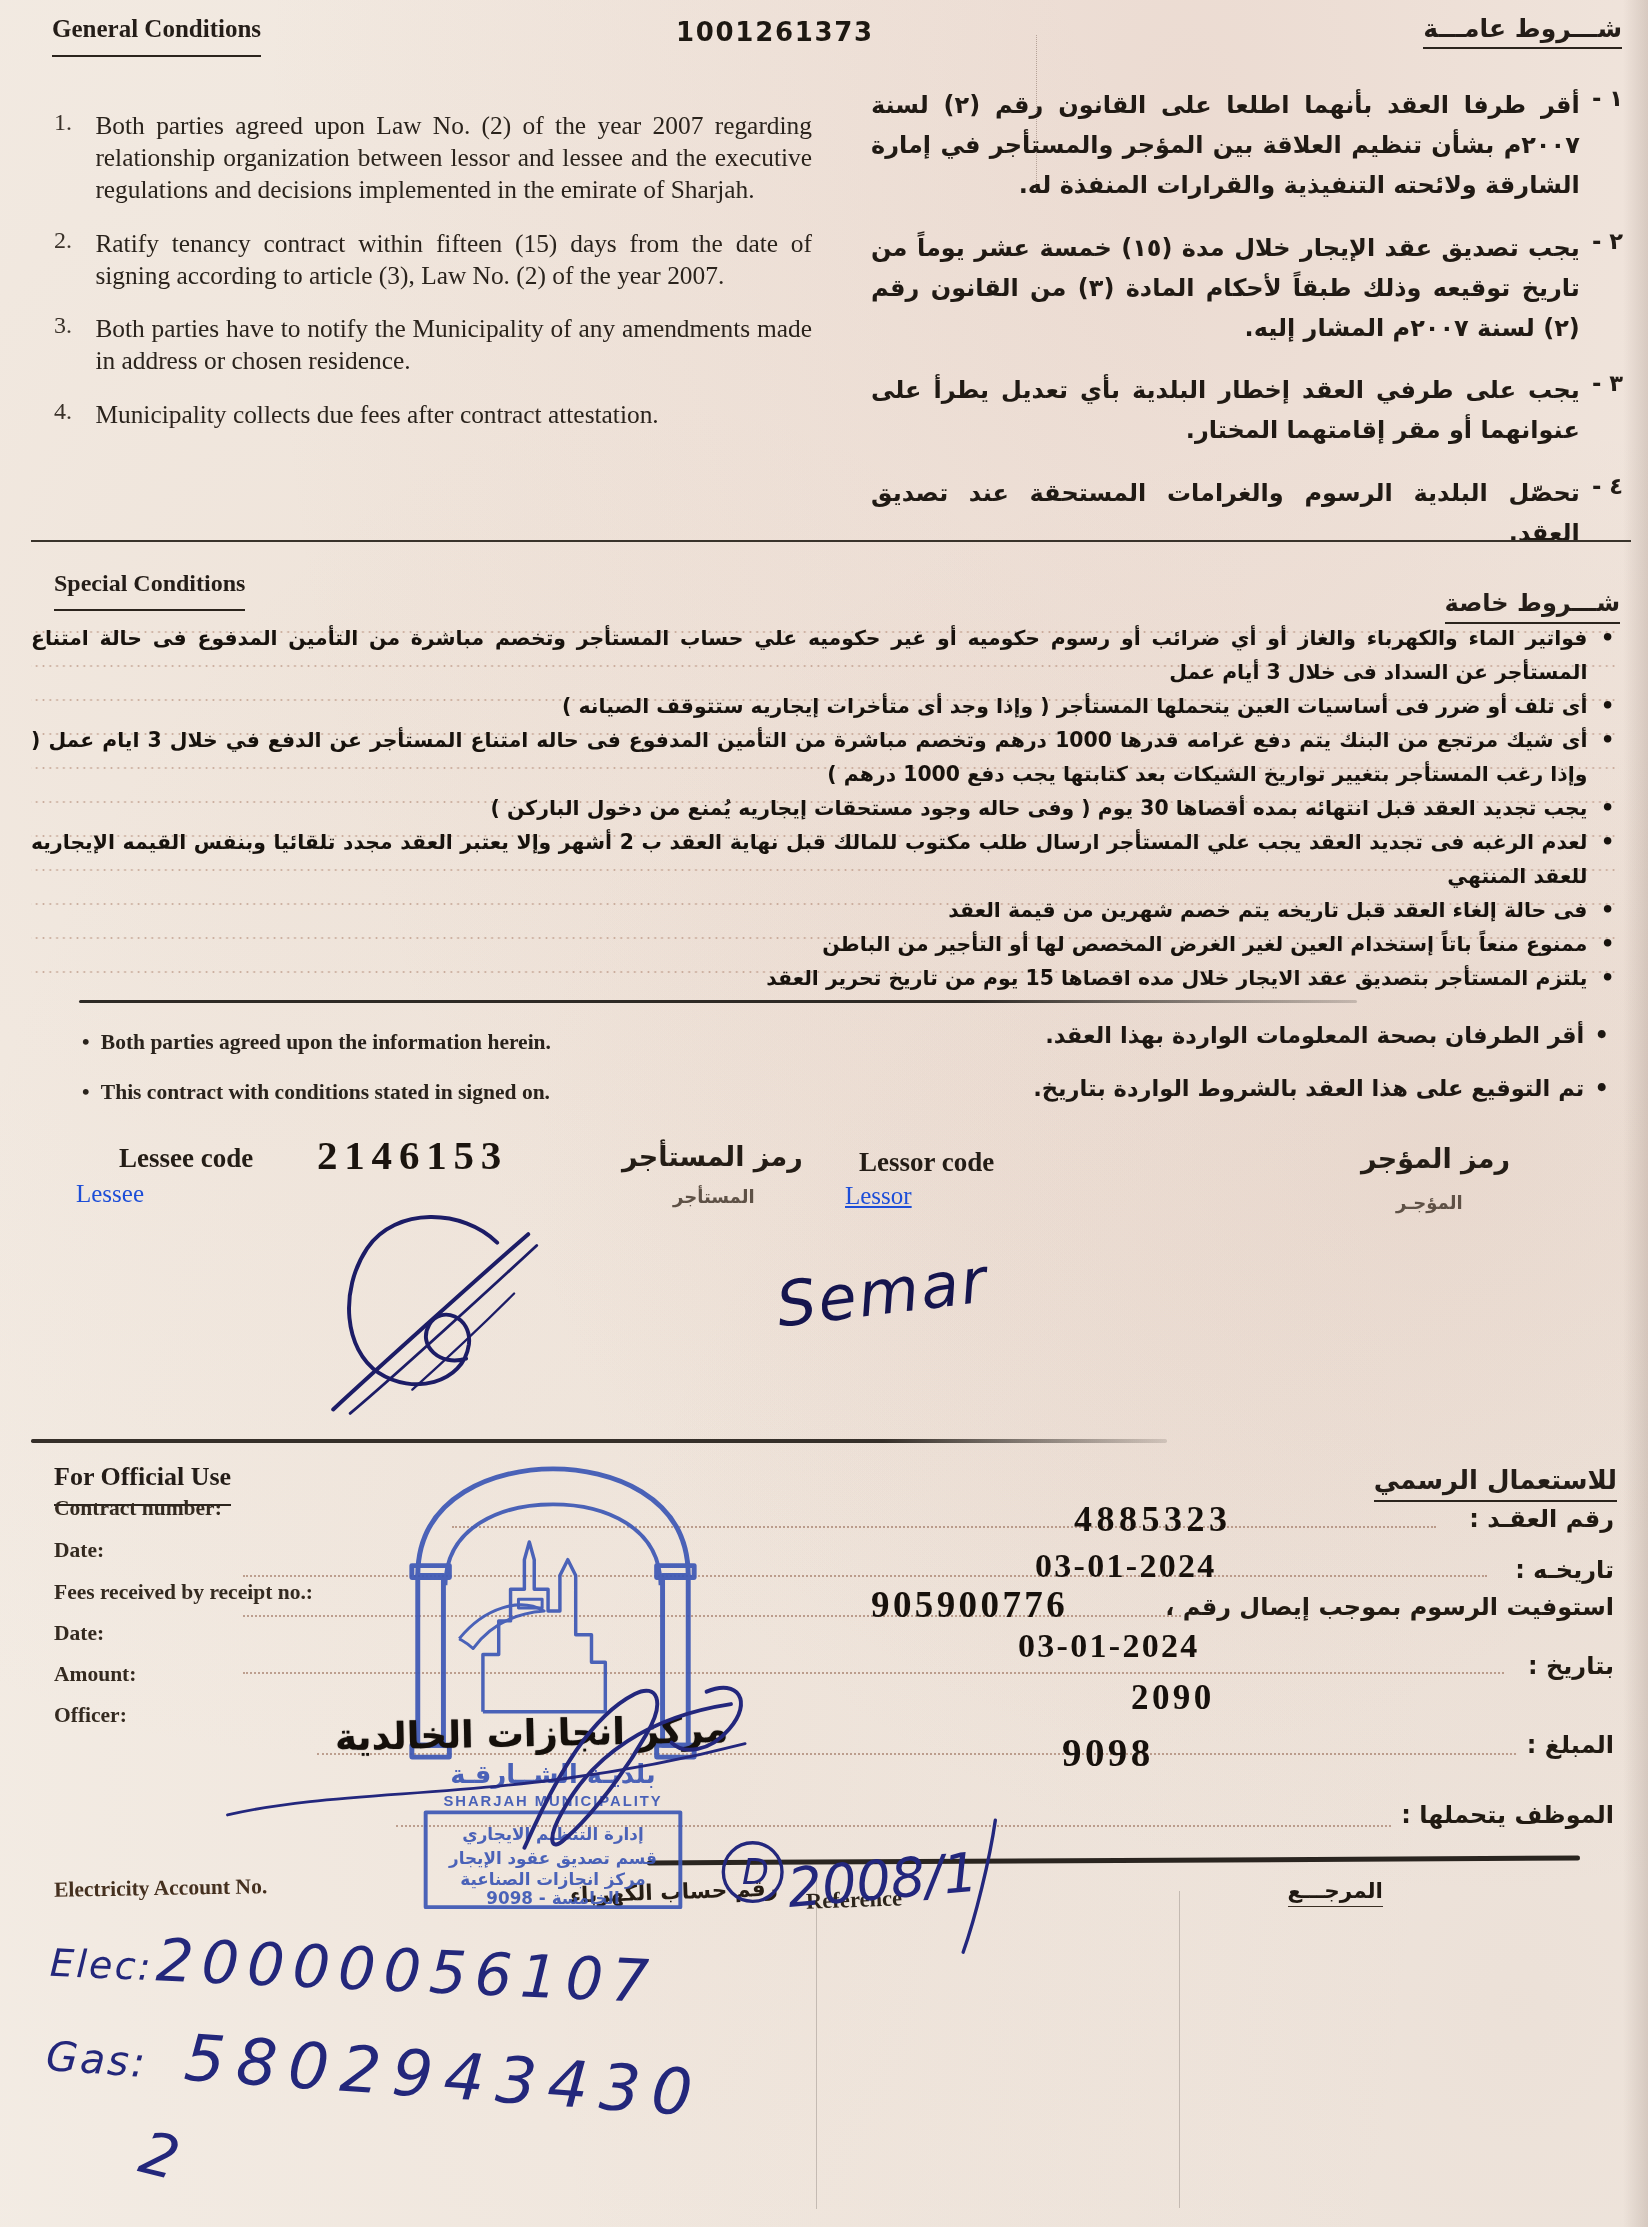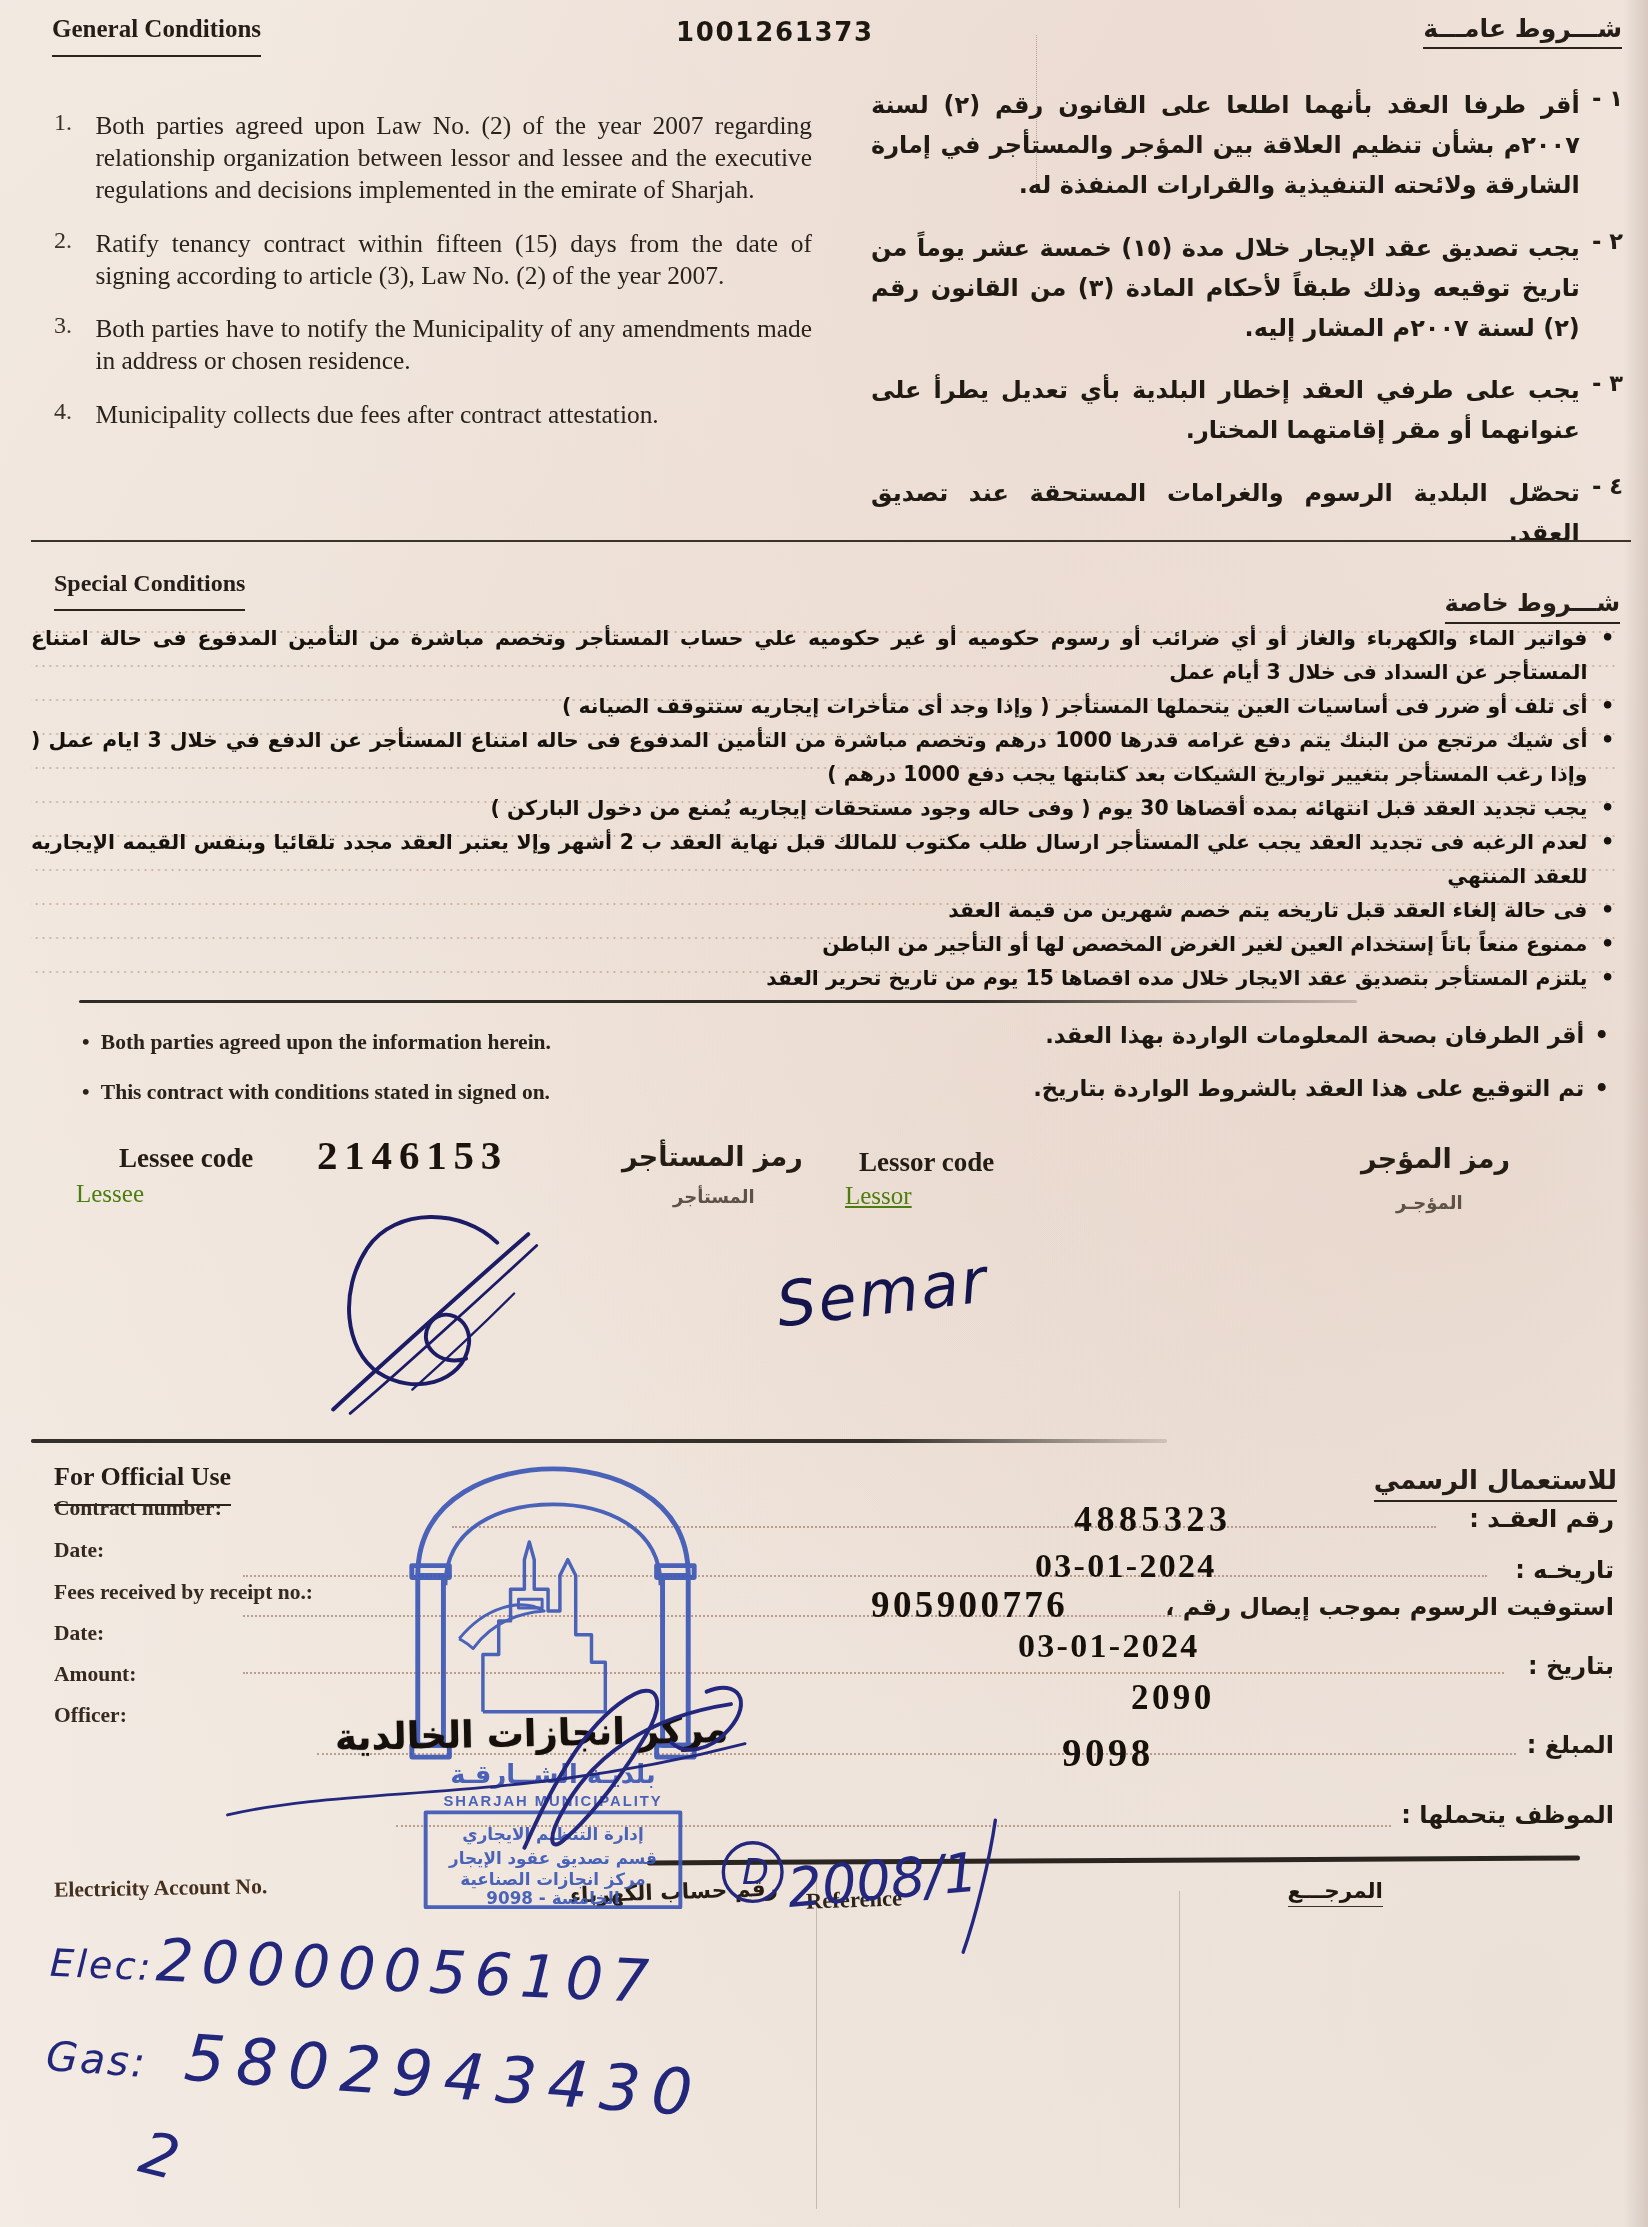--- a/index.html
+++ b/index.html
@@ -72,21 +72,21 @@
 
   
   .agree-en{left:82px;top:1030px;width:791px;}
   .agree-en .row{display:flex;gap:11.3px;margin-bottom:25px;font-weight:700;font-size:21.5px;color:#2a231c;}
   .agree-ar{right:40px;top:1022px;width:712px;}
   .agree-ar .row{display:flex;gap:10.2px;margin-bottom:27px;font-weight:700;font-size:22.6px;color:#1d1712;}
 
   
   .code-label{font-weight:700;font-size:27px;color:#241d16;}
   .code-value{font-weight:700;font-size:41px;letter-spacing:6.8px;color:#1b140e;}
-  .sub-label{font-size:25px;color:#4d7c0f;}
+  .sub-label{font-size:25px;color:#1d4ed8;}
   .sub-label-ar{font-weight:700;font-size:18px;color:#5e5146;}
 
   
   .ou-label-en{font-weight:700;font-size:21.5px;color:#342a20;}
   .ou-label-ar{font-weight:700;font-size:24px;color:#211a12;}
   .ou-value{font-weight:700;font-family:"Liberation Serif",serif;color:#17110c;z-index:3;}
   .dot{border-bottom:2.3px dotted rgba(145,98,76,.55);height:0;z-index:1;}
   .vline{width:1.1px;background:rgba(110,100,92,.32);z-index:1;}
 
   

